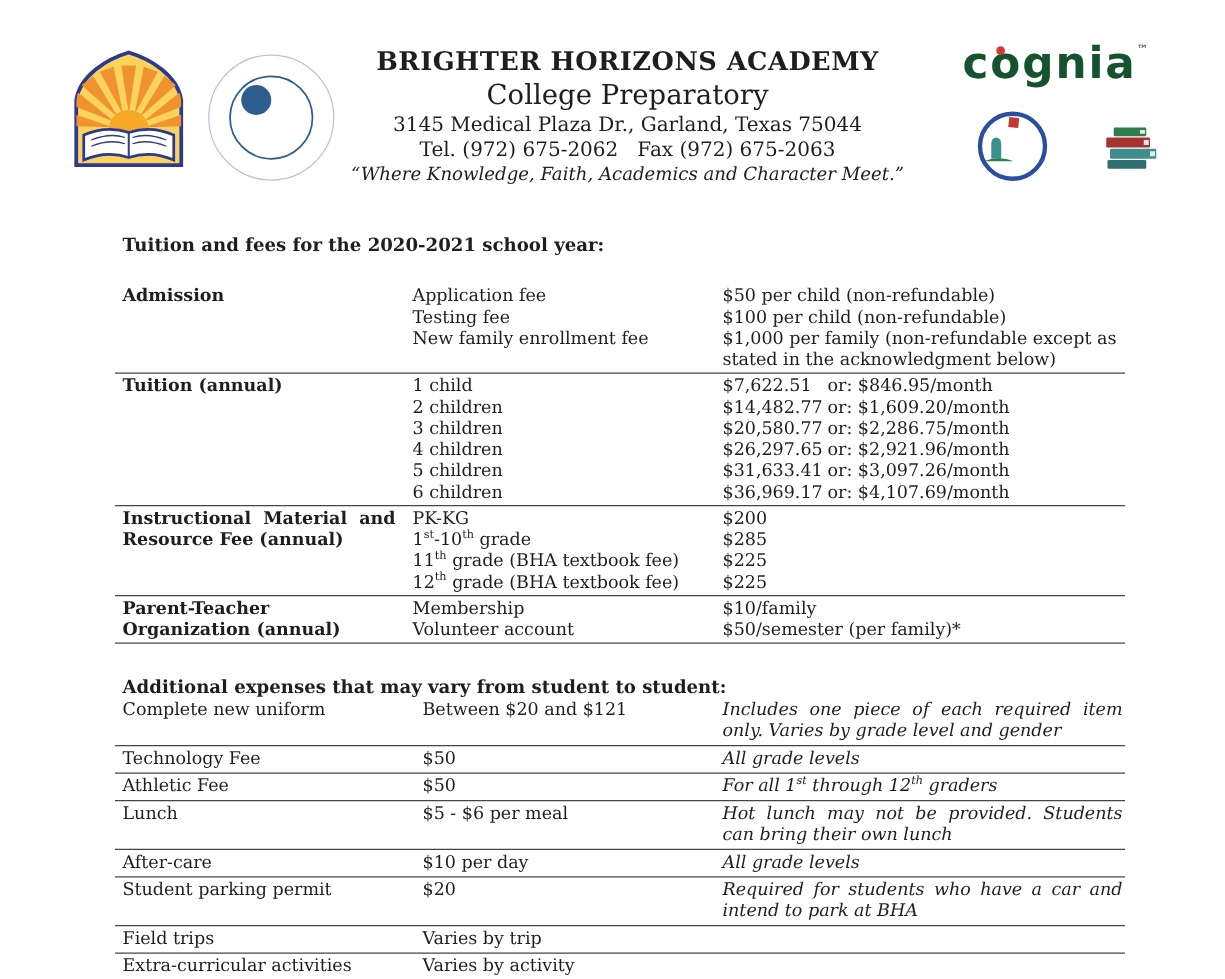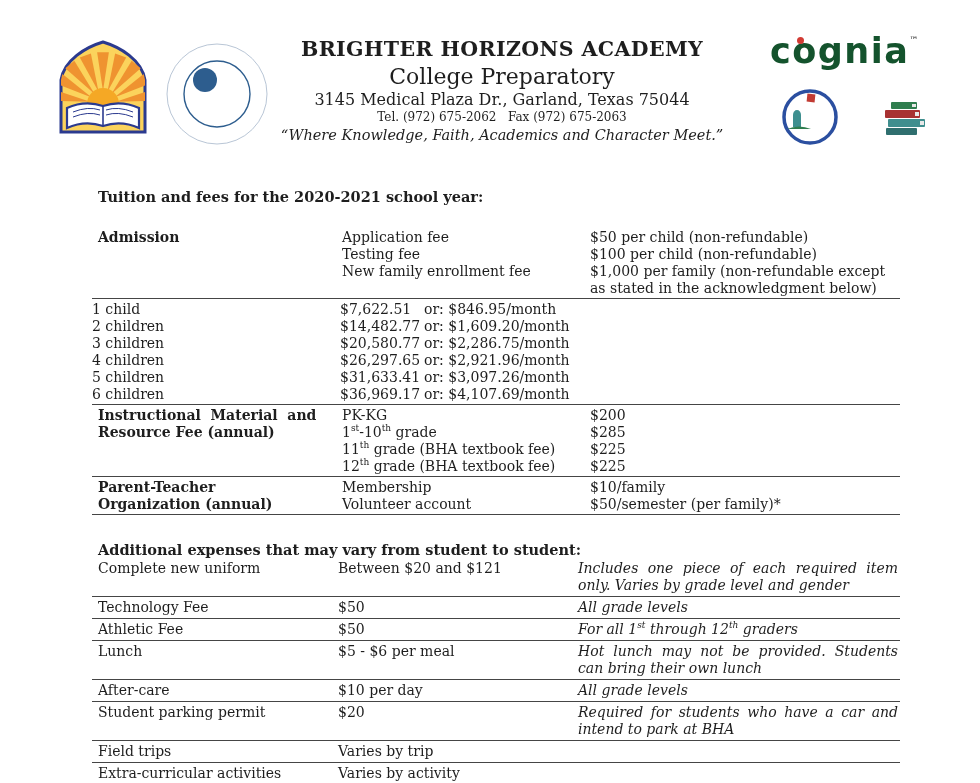--- a/index.html
+++ b/index.html
@@ -9,33 +9,33 @@
     -webkit-font-smoothing:antialiased;
   }
   
   .letterhead{position:relative;height:158px;padding-left:20px;}
   .bha-logo{position:absolute;left:46px;top:38px;}
   .ib-logo{position:absolute;left:165px;top:42px;}
   .head-text{position:absolute;left:262px;top:38px;width:480px;text-align:center;line-height:1.15;}
   .h-name{font-size:20.5px;font-weight:bold;letter-spacing:.4px;margin-bottom:2px;}
   .h-division{font-size:22px;margin-bottom:2px;}
   .h-address{font-size:16px;margin-bottom:2px;}
-  .h-phone{font-size:12px;margin-bottom:2px;white-space:pre-wrap;}
+  .h-phone{font-size:16px;margin-bottom:2px;white-space:pre-wrap;}
   .h-motto{font-size:14.5px;font-style:italic;}
   .cognia-logo{position:absolute;left:770px;top:34px;font-family:"DejaVu Sans","Liberation Sans",sans-serif;}
   .cognia-text{font-size:35px;font-weight:800;letter-spacing:1.5px;color:#14532d;line-height:1;}
   .cognia-dot{position:absolute;left:27px;top:3px;width:7px;height:7px;border-radius:50%;background:#d23b33;}
   .cognia-tm{font-size:9px;vertical-align:20px;font-weight:400;color:#141414;}
   .isna-logo{position:absolute;left:781px;top:87px;}
   
   .doc{margin-left:92px;width:808px;font-size:14px;line-height:17px;}
   .sec-title{font-weight:bold;font-size:14.5px;padding-left:6px;}
   .t1-title{margin-top:30px;}
   .t1{margin-top:22px;}
-  .t1-group{display:flex;padding:1.5px 0;gap:12px;}
+  .t1-group{display:flex;padding:1.5px 0;}
   .line-top{border-top:1.5px solid #454545;}
   .line-bottom{border-bottom:1.5px solid #454545;}
   .t1-cat{width:238px;box-sizing:border-box;padding-left:6px;font-weight:bold;white-space:pre-wrap;}
   .t1-items{flex:1;}
   .t1-row{display:flex;}
   .t1-name{width:248px;box-sizing:border-box;}
   .t1-val{flex:1;white-space:pre-wrap;}
   .amount{display:inline-block;width:84px;}
   .t2-title{margin-top:26px;}
   .t2{margin-top:0px;}
@@ -145,20 +145,21 @@
             <div class="t1-name">Testing fee</div>
             <div class="t1-val">$100 per child (non-refundable)</div>
           </div>
           <div class="t1-row">
             <div class="t1-name">New family enrollment fee</div>
             <div class="t1-val">$1,000 per family (non-refundable except as stated in the acknowledgment below)</div>
           </div>
         </div>
       </div>
       <div class="t1-group line-top">
+        <div class="t1-cat">Tuition (annual)</div>
         <div class="t1-items">
           <div class="t1-row">
             <div class="t1-name">1 child</div>
             <div class="t1-val"><span class="amount">$7,622.51</span><span>or: $846.95/month</span></div>
           </div>
           <div class="t1-row">
             <div class="t1-name">2 children</div>
             <div class="t1-val"><span class="amount">$14,482.77</span><span>or: $1,609.20/month</span></div>
           </div>
           <div class="t1-row">

